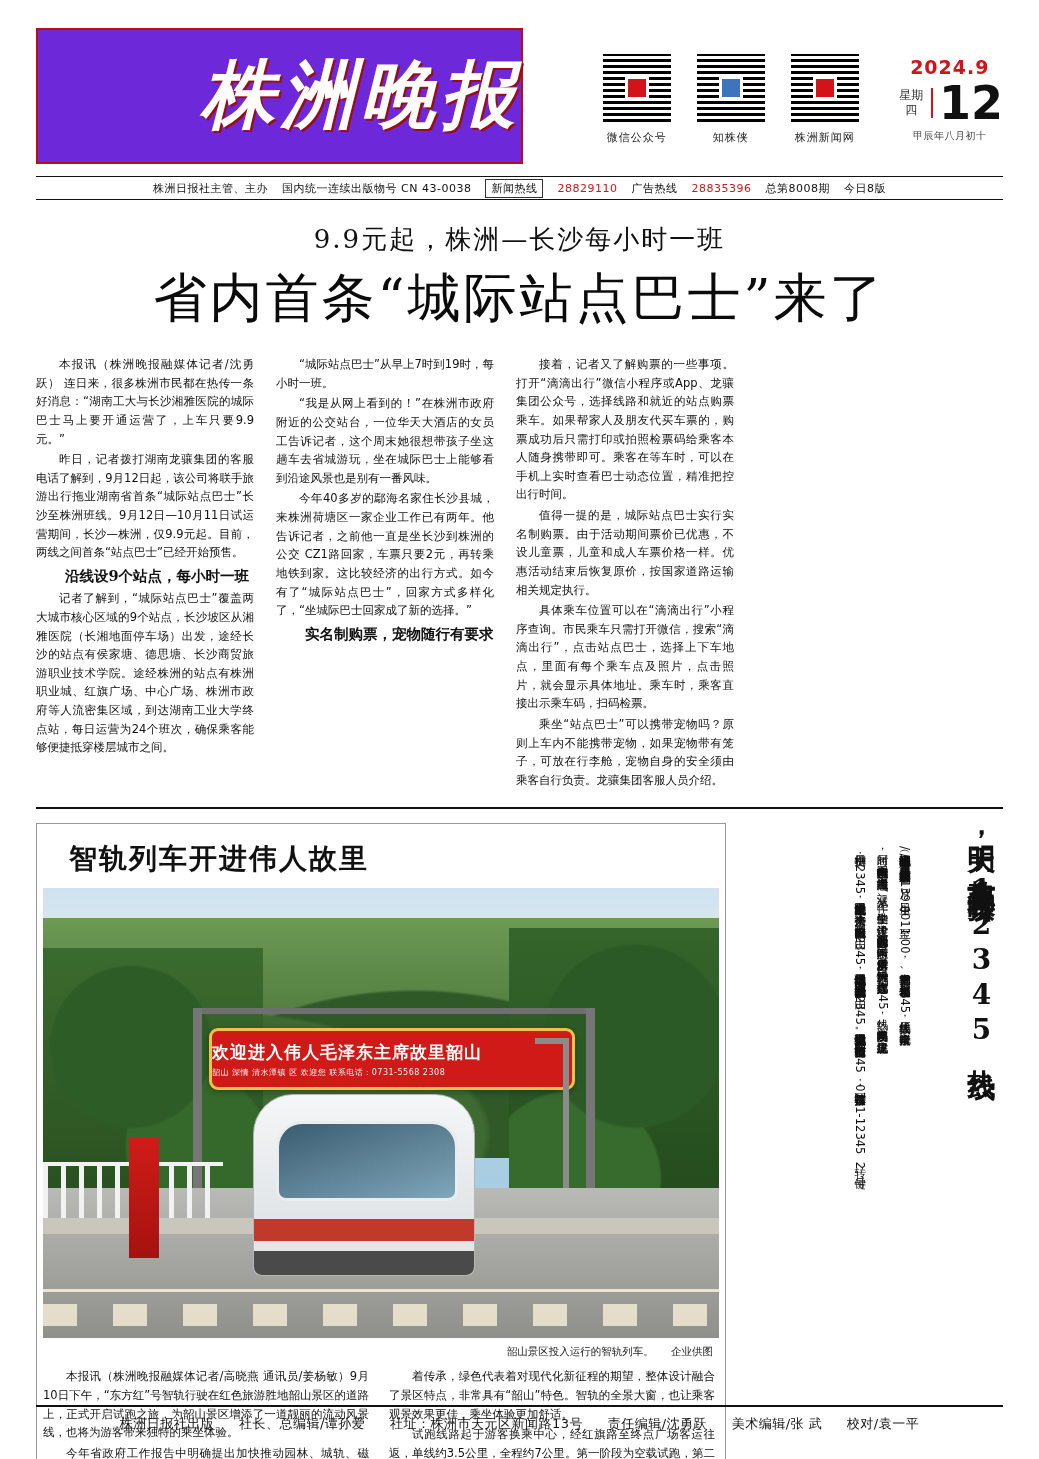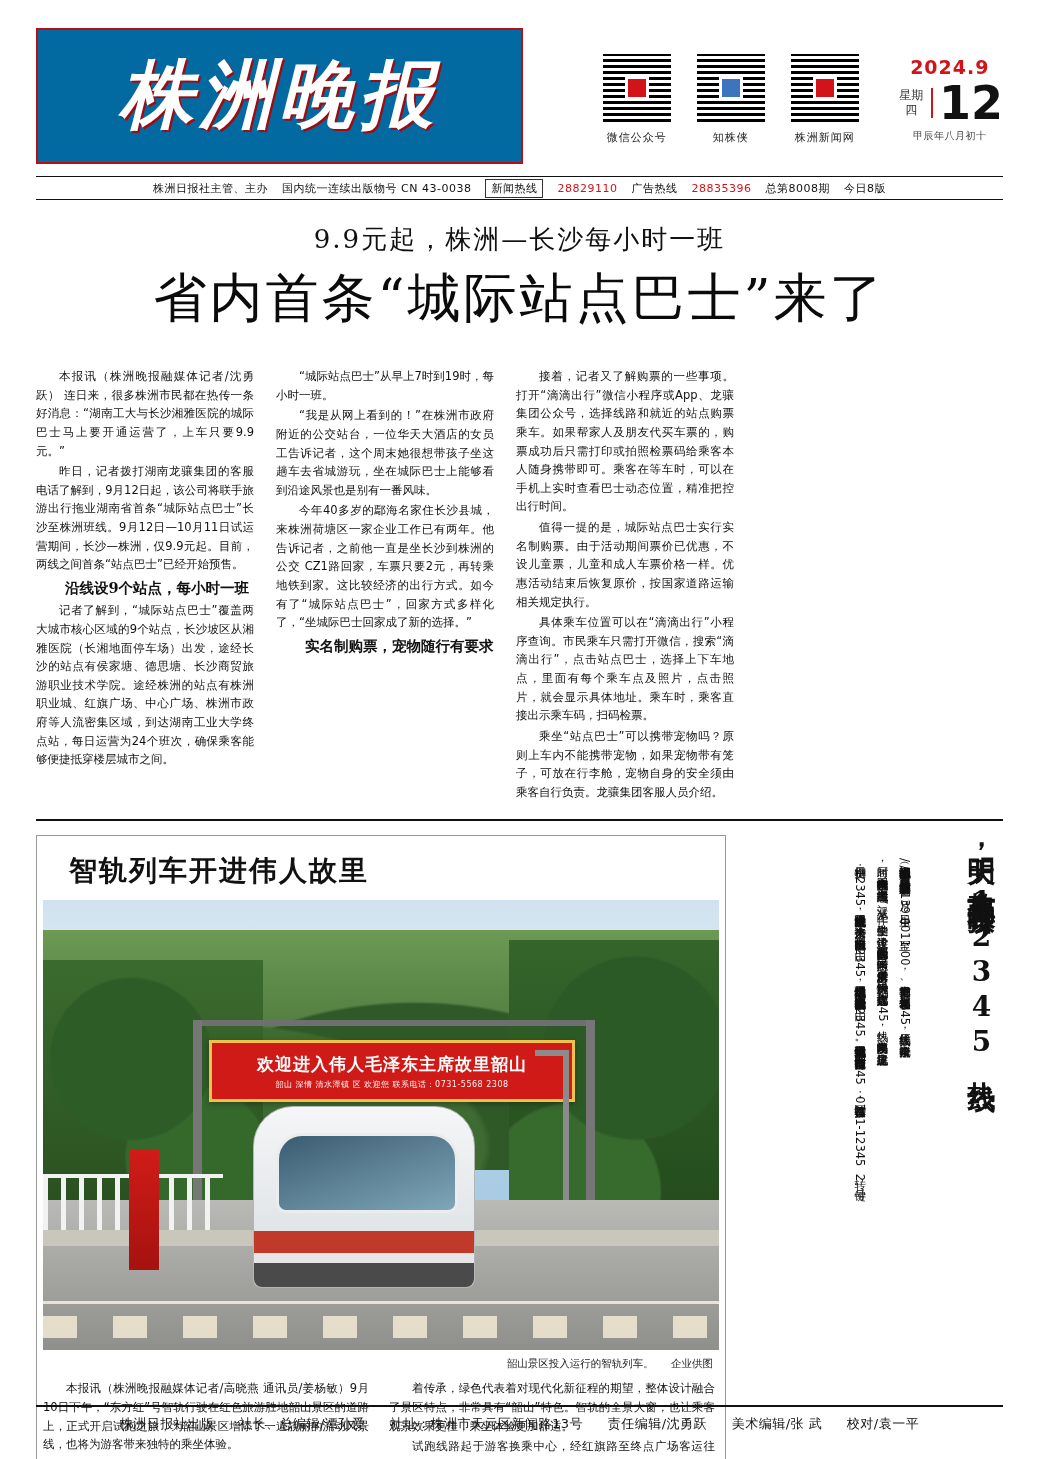--- a/index.html
+++ b/index.html
@@ -1,21 +1,21 @@
 <!DOCTYPE html>
 <html><head>
 <meta charset="utf-8">
 <style>
   html,body{margin:0;padding:0;background:#ffffff;}
   body{width:1039px;height:1459px;font-family:"DejaVu Sans","Liberation Sans",sans-serif;color:#111;overflow:hidden;}
   .page{position:relative;width:1039px;height:1459px;box-sizing:border-box;padding:0 36px;}
 
   
   .masthead{display:flex;align-items:flex-start;padding-top:28px;}
-  .logo-box{width:505px;height:132px;background:#0369a1;display:flex;align-items:center;justify-content:center;border:2px solid #b80f16;}
+  .logo-box{width:505px;height:132px;background:#6d28d9;display:flex;align-items:center;justify-content:flex-end;border:2px solid #b80f16;}
   .logo-text{color:#fff;font-family:"DejaVu Serif","Liberation Serif",serif;font-weight:bold;font-size:74px;letter-spacing:6px;font-style:italic;text-shadow:2px 2px 0 #9c0c12;}
   .qr-zone{display:flex;align-items:flex-start;margin-left:78px;margin-top:24px;}
   .qr-item{width:76px;margin-right:22px;text-align:center;}
   .qr{width:68px;height:68px;margin:0 auto;background:
       repeating-linear-gradient(0deg,#000 0 3px,#fff 3px 6px),
       repeating-linear-gradient(90deg,#000 0 3px,rgba(255,255,255,0) 3px 6px);
       background-blend-mode:screen;border:2px solid #fff;position:relative;}
   .qr.green{filter:hue-rotate(90deg);}
   .qr:after{content:"";position:absolute;left:50%;top:50%;width:18px;height:18px;transform:translate(-50%,-50%);background:#d3131a;border:3px solid #fff;}
   .qr-green:after{background:#1d8a3c;}
@@ -31,21 +31,21 @@
   .infobar{margin-top:12px;border-top:1.5px solid #111;border-bottom:1.5px solid #111;height:22px;display:flex;align-items:center;justify-content:center;font-size:11px;letter-spacing:0.5px;}
   .infobar span{margin:0 7px;}
   .infobar .box{border:1px solid #333;padding:1px 5px;}
   .red{color:#d3131a;}
 
   
   .kicker{text-align:center;margin-top:22px;font-family:"DejaVu Serif","Liberation Serif",serif;font-size:26px;letter-spacing:2px;color:#111;}
   .headline{text-align:center;margin-top:6px;font-family:"DejaVu Serif","Liberation Serif",serif;font-weight:normal;font-size:53px;letter-spacing:3px;color:#0b0b0b;}
 
   
-  .cols{display:flex;margin-top:32px;gap:22px;}
+  .cols{display:flex;margin-top:20px;gap:22px;}
   .col{width:218px;font-size:11.5px;line-height:1.62;text-align:justify;}
   .col p{margin:0 0 2px 0;text-indent:2em;}
   .sub{font-weight:bold;font-size:14.5px;text-indent:0;margin:8px 0 4px 0;font-family:"DejaVu Serif","Liberation Serif",serif;}
 
   .hr-thick{border:0;border-top:2px solid #111;margin:16px 0 0 0;}
 
   
   .lower{display:flex;margin-top:14px;}
   .photo-area{width:690px;border:1px solid #999;padding:6px;box-sizing:border-box;}
   .photo-title{font-family:Liberation Mono, monospace;font-weight:bold;font-size:28px;letter-spacing:2px;padding:10px 0 10px 26px;}
@@ -61,21 +61,21 @@
      radial-gradient(circle at 70% 60%,#35692c 0 28%,transparent 29%),
      linear-gradient(#3c6b2e,#23481c);}
   .trees-r{position:absolute;right:0;top:40px;width:210px;height:360px;background:
      radial-gradient(circle at 60% 30%,#2c5a26 0 32%,transparent 33%),
      radial-gradient(circle at 30% 70%,#376a2d 0 30%,transparent 31%),
      linear-gradient(#35652b,#1e4318);}
   .road{position:absolute;left:0;bottom:0;width:100%;height:150px;background:linear-gradient(#b9b9b5,#8f8f8c);}
   .road:before{content:"";position:absolute;left:0;bottom:46px;width:100%;height:3px;background:#e9e4d0;}
   .road:after{content:"";position:absolute;left:0;bottom:12px;width:100%;height:22px;background:repeating-linear-gradient(90deg,#f2ead4 0 34px,transparent 34px 70px);opacity:.85;}
   .sidewalk{position:absolute;left:0;bottom:104px;width:100%;height:16px;background:#c9c6bb;}
-  .banner{position:absolute;left:166px;top:140px;width:360px;height:56px;background:#cf1a17;border:3px solid #f0c14b;border-radius:0;color:#fff;display:flex;align-items:center;justify-content:center;flex-direction:column;box-shadow:0 2px 6px rgba(0,0,0,.3);}
+  .banner{position:absolute;left:166px;top:140px;width:360px;height:56px;background:#cf1a17;border:3px solid #f0c14b;border-radius:9px;color:#fff;display:flex;align-items:flex-start;justify-content:center;flex-direction:column;box-shadow:0 2px 6px rgba(0,0,0,.3);}
   .banner .b1{font-size:17px;font-weight:bold;letter-spacing:1px;}
   .banner .b2{font-size:8px;margin-top:3px;opacity:.95;letter-spacing:.5px;}
   .gantry{position:absolute;left:150px;top:120px;width:400px;height:6px;background:#6f6f6f;}
   .post-l{position:absolute;left:150px;top:120px;width:9px;height:250px;background:#767676;}
   .post-r{position:absolute;left:543px;top:120px;width:9px;height:250px;background:#767676;}
   .tram{position:absolute;left:210px;bottom:62px;width:220px;height:180px;background:linear-gradient(#f4f6f7,#d9dde0);border-radius:40px 40px 8px 8px;border:1px solid #b2b6b8;}
   .tram-glass{position:absolute;left:22px;top:26px;width:176px;height:74px;background:linear-gradient(160deg,#3b5c70,#7fa6ba);border-radius:26px 26px 10px 10px;border:3px solid #e9edee;}
   .tram-stripe{position:absolute;left:0;bottom:34px;width:100%;height:22px;background:#c0392b;}
   .tram-stripe2{position:absolute;left:0;bottom:24px;width:100%;height:10px;background:#e6e6e6;}
   .tram-skirt{position:absolute;left:0;bottom:0;width:100%;height:24px;background:#4a4a4a;border-radius:0 0 8px 8px;}

